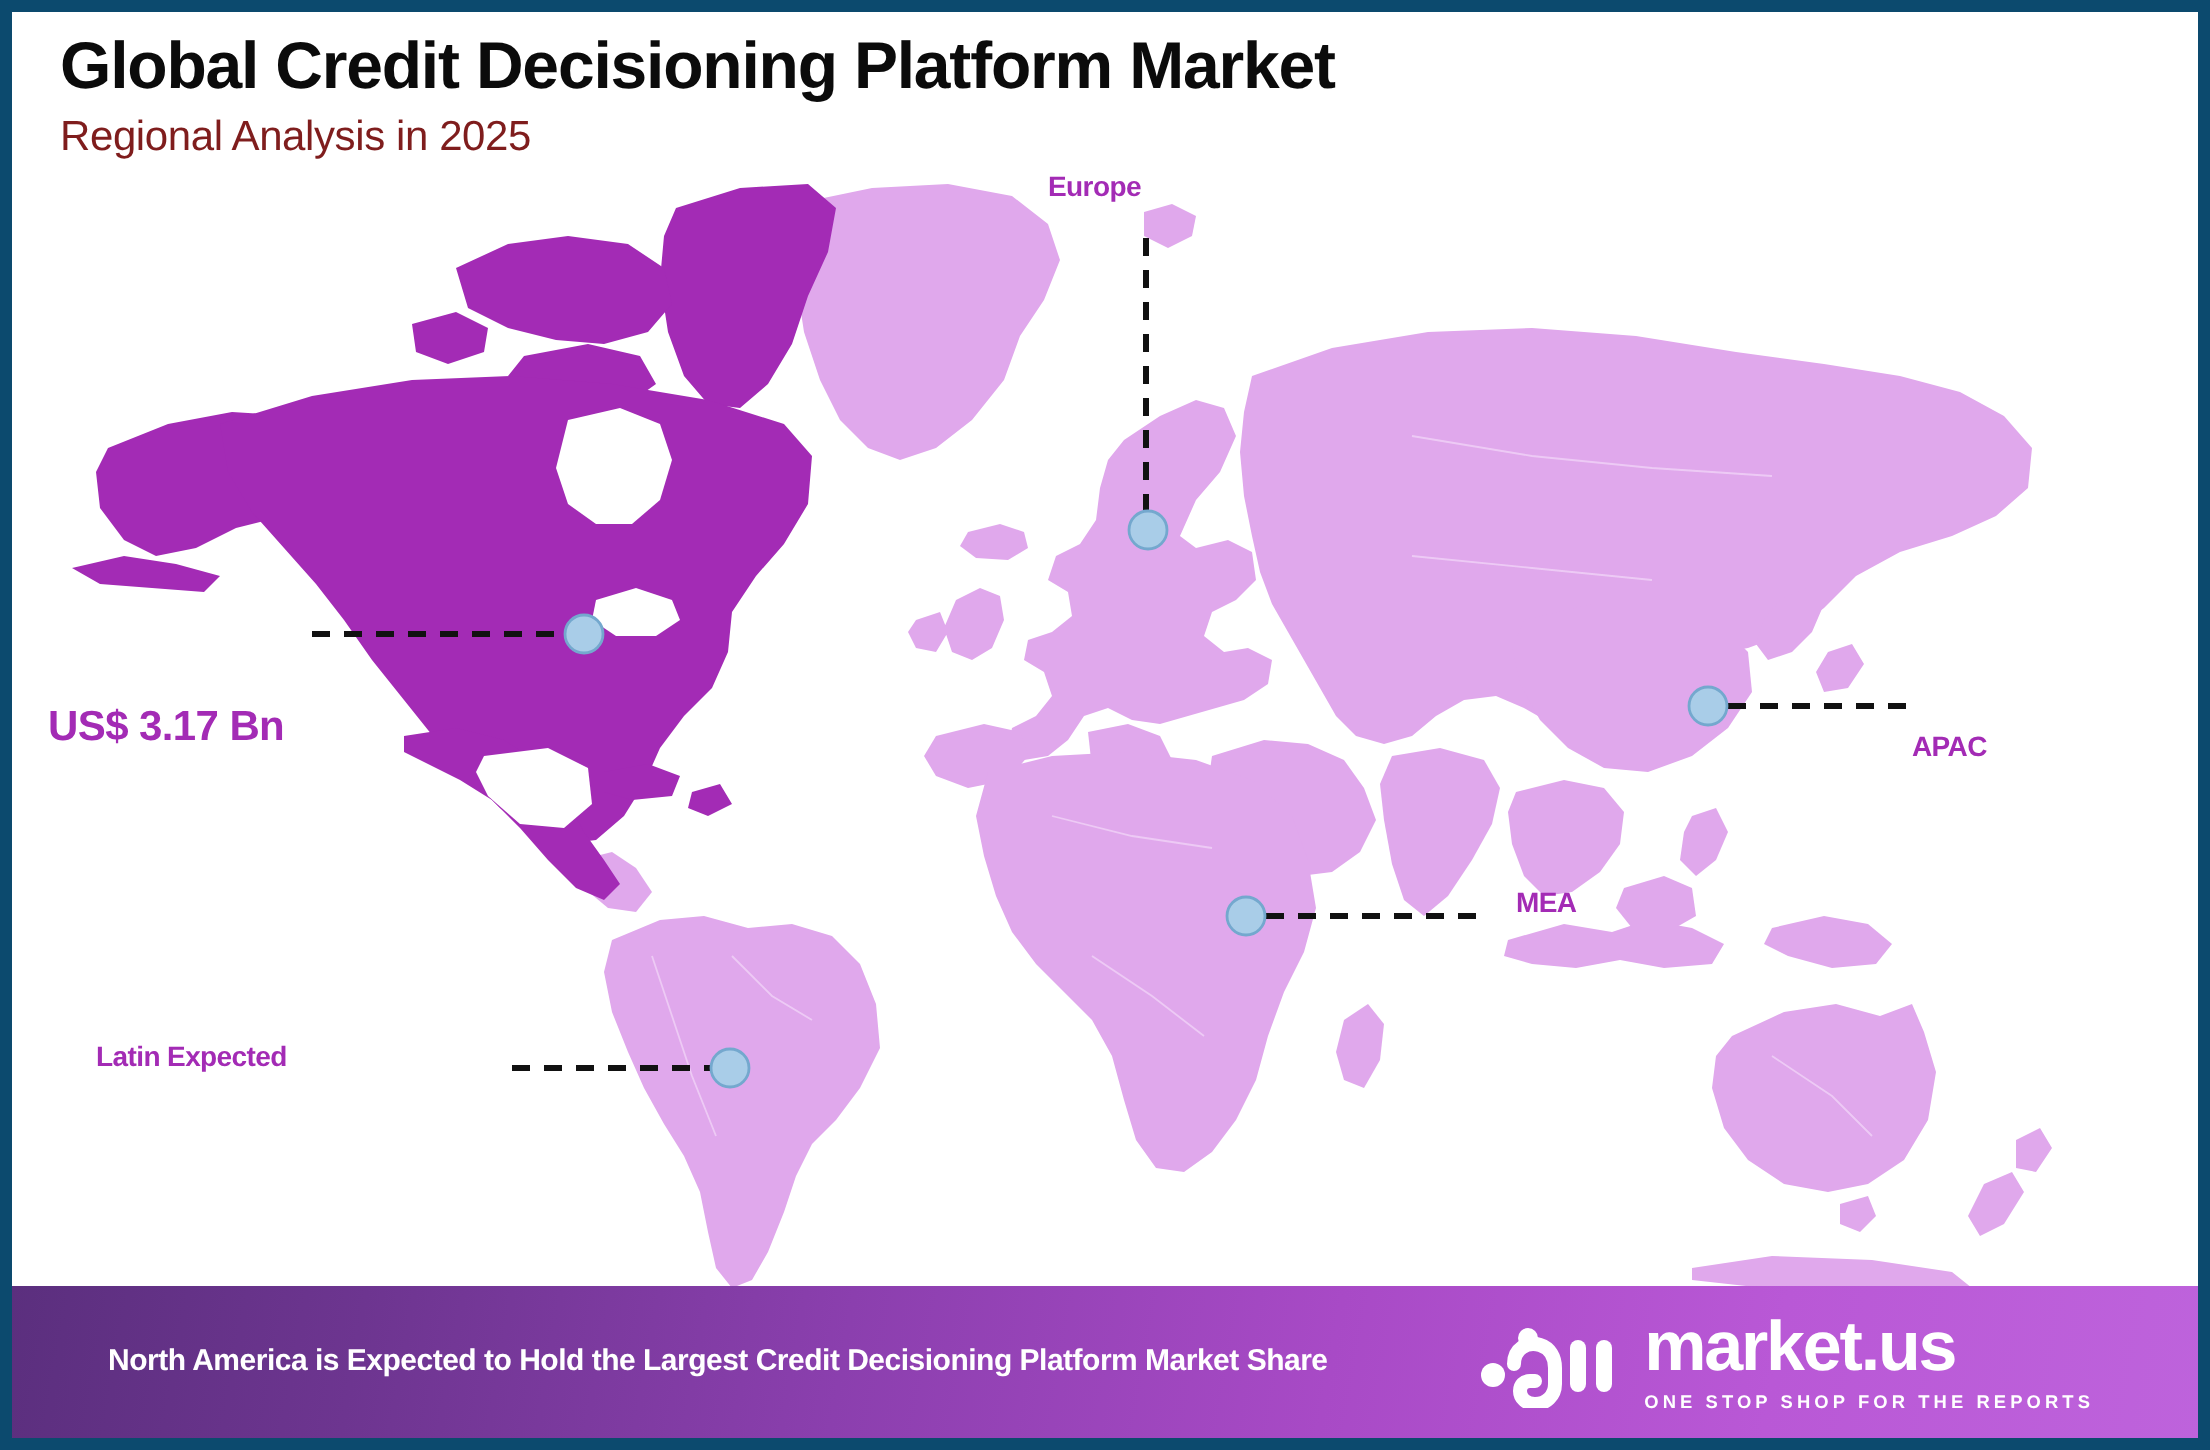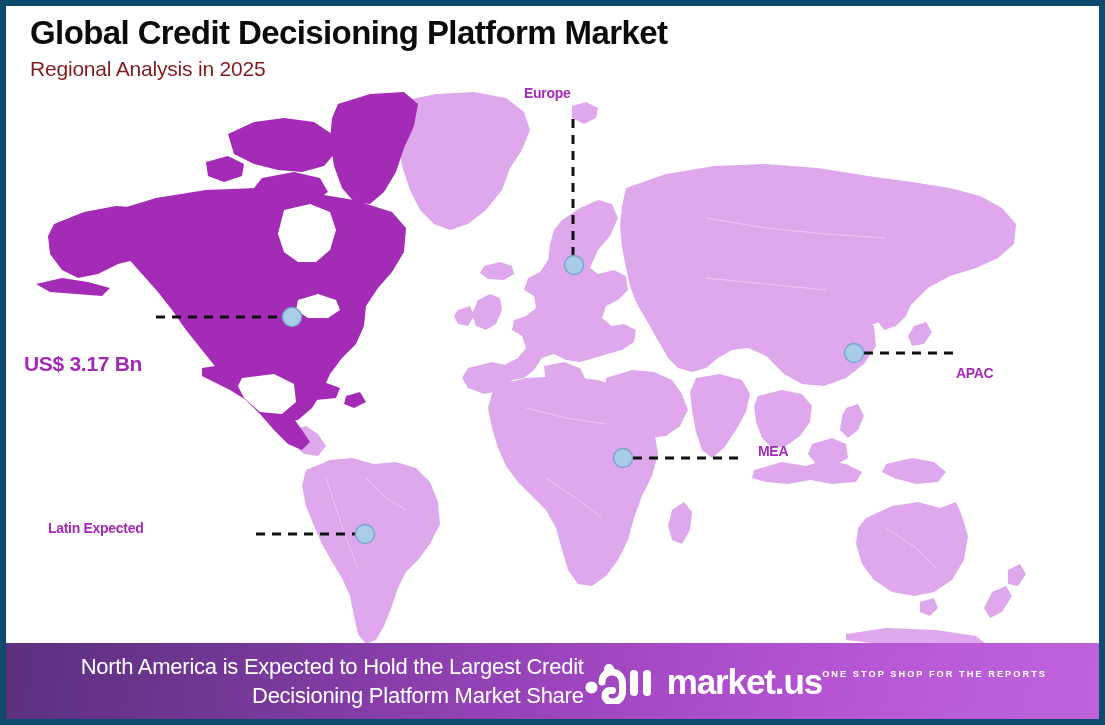--- a/index.html
+++ b/index.html
@@ -69,28 +69,28 @@
     position: absolute; left: 0; bottom: 0;
     width: 1097px; height: 76px;
     background: linear-gradient(100deg,
        #5B2F7E 0%, #6D3590 16%, #8B3FAE 38%,
        #A84AC6 60%, #B958D6 80%, #BE63DC 100%);
     display: flex; align-items: center;
     justify-content: space-between;
     padding: 0 18px 0 48px; z-index: 7;
   }
   #banner-text {
-    color: #ffffff; font-size: 22px; font-weight: 400;
-    line-height: 1.32; letter-spacing: -0.25px; max-width: 700px; text-align: right;
+    color: #ffffff; font-size: 15px; font-weight: 700;
+    line-height: 1.32; letter-spacing: -0.25px; max-width: 700px;
   }
 
   
   #logo { display: flex; align-items: center; gap: 11px; margin-right: 38px; }
   #logo-mark { width: 72px; height: 46px; flex: 0 0 auto; }
-  #logo-text-block { display: flex; flex-direction: row; }
+  #logo-text-block { display: flex; flex-direction: column; }
   #logo-wordmark {
     color: #ffffff; font-size: 35px; font-weight: 700;
     letter-spacing: -1.1px; line-height: 1;
   }
   #logo-tagline {
     color: #ffffff; font-size: 9.2px; font-weight: 700;
     letter-spacing: 2.05px; margin-top: 5px; white-space: nowrap;
   }
 </style>
 </head>

